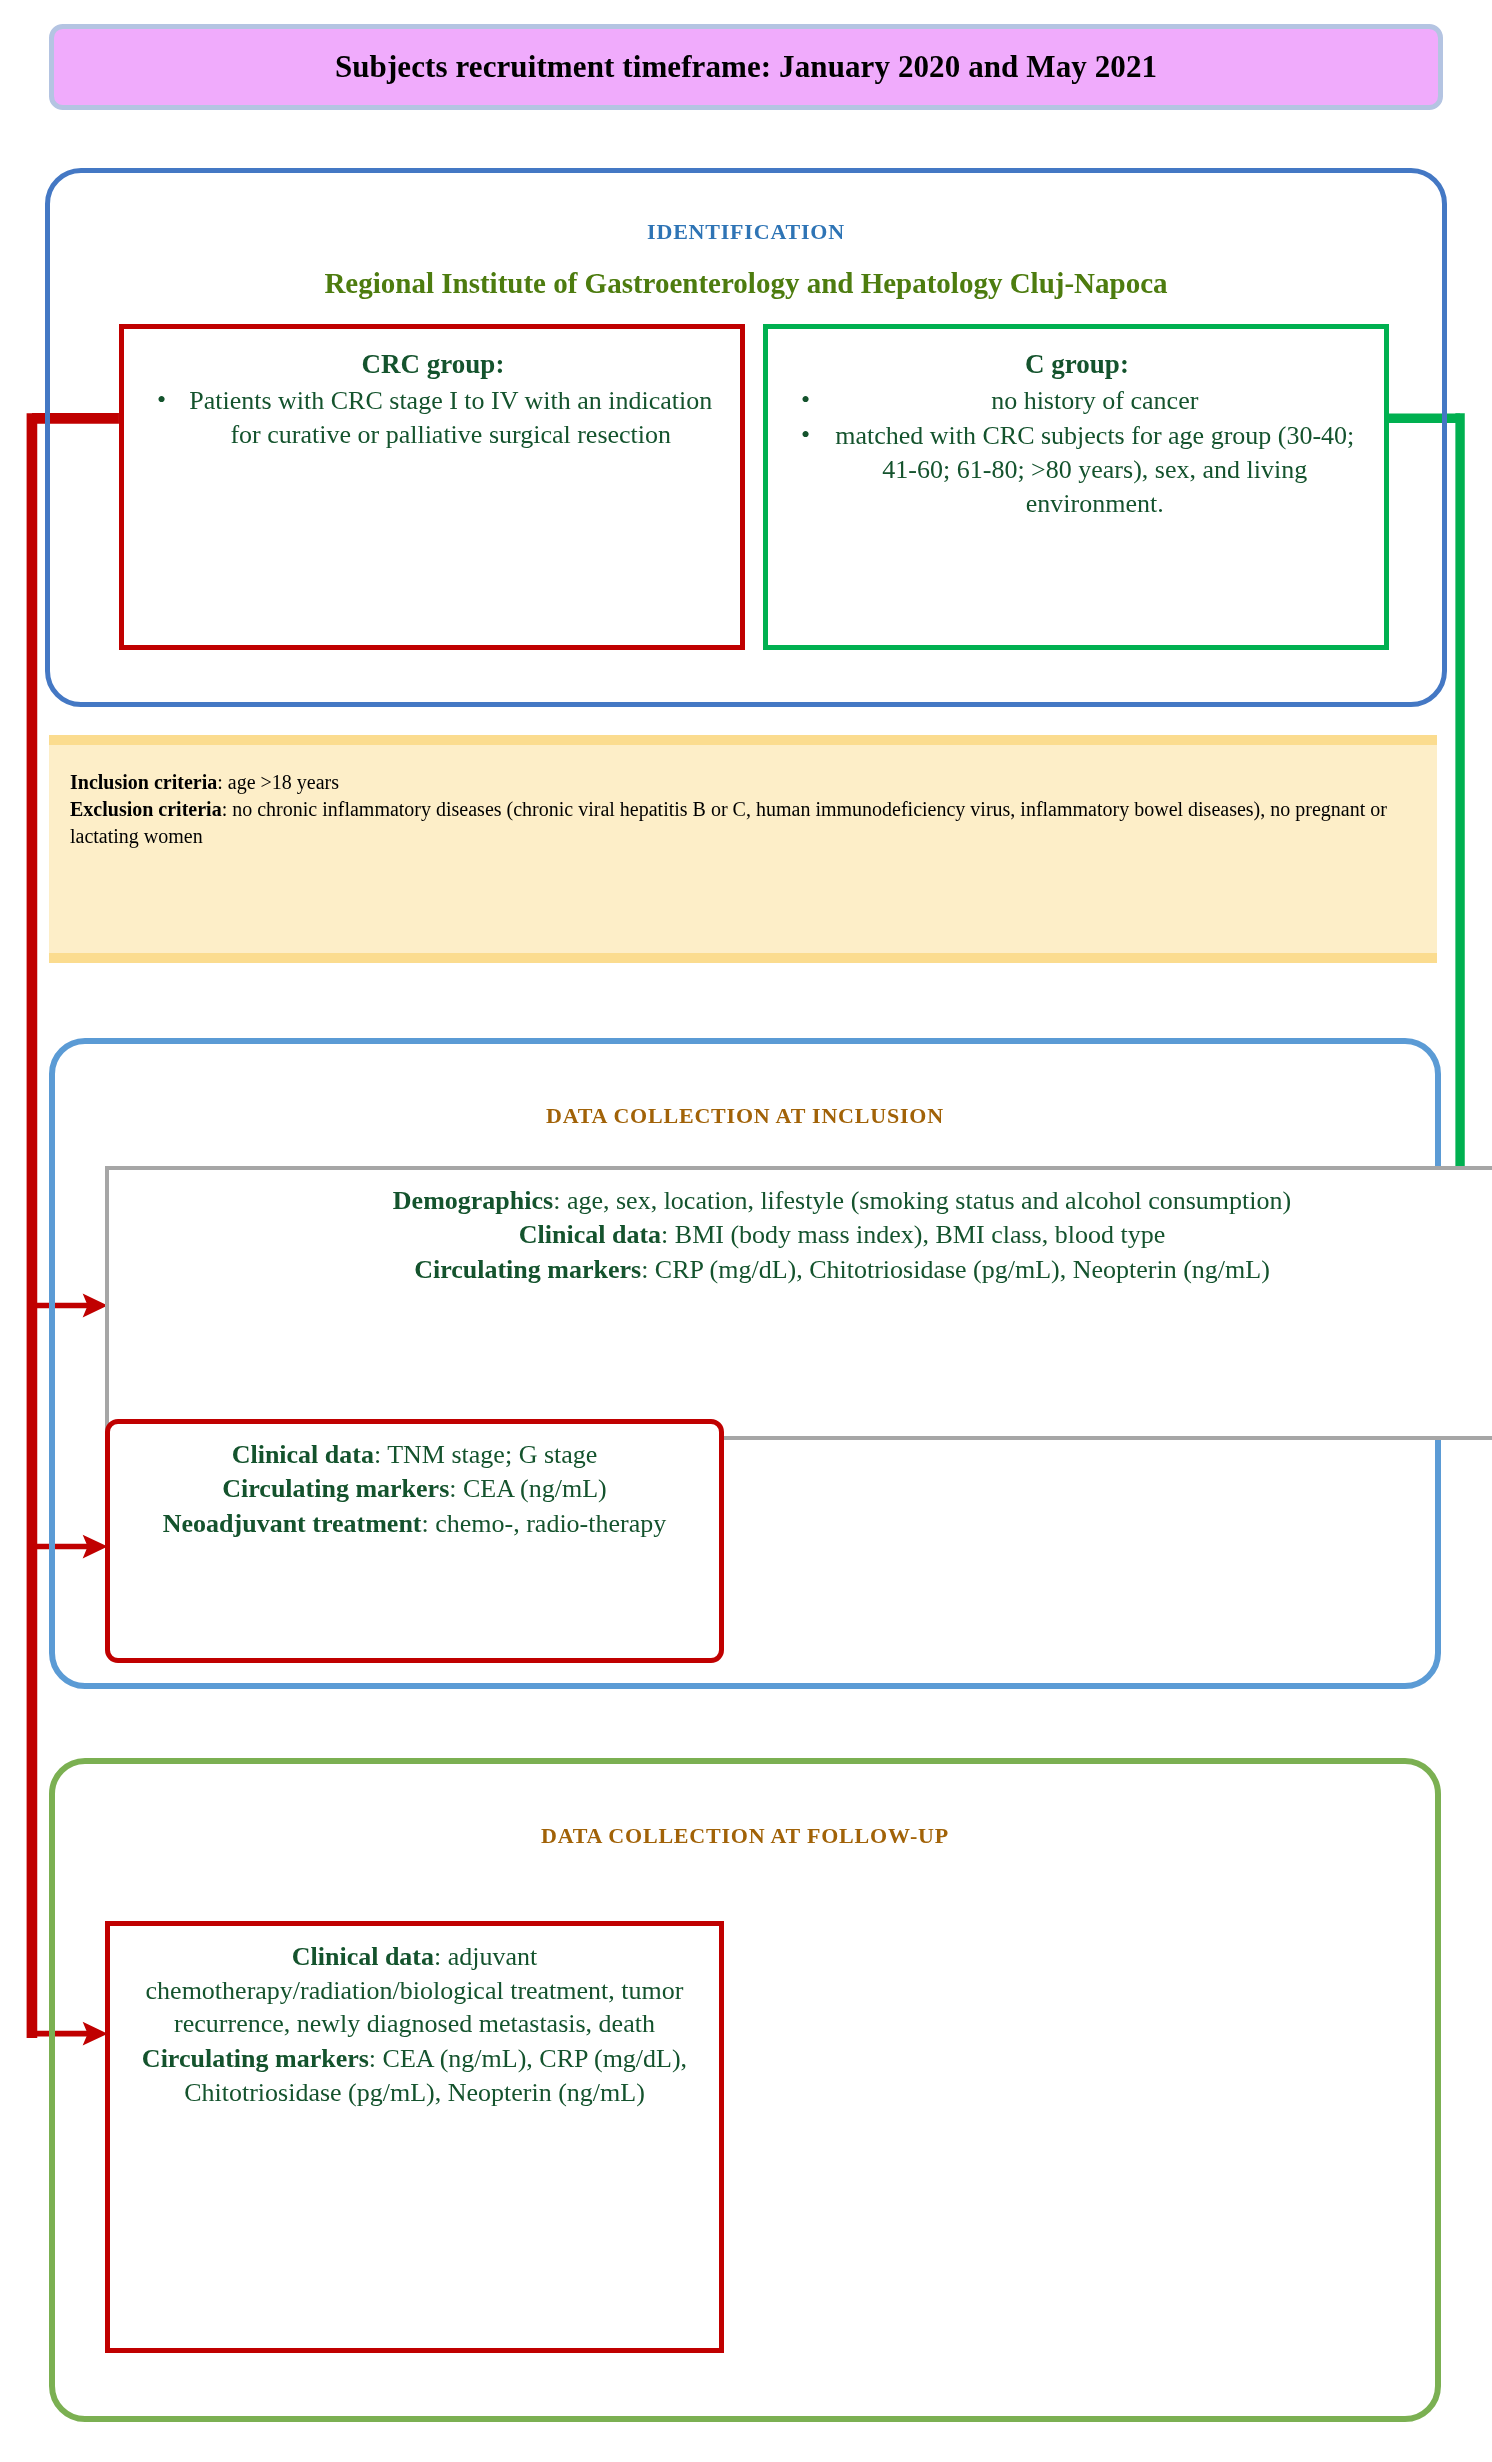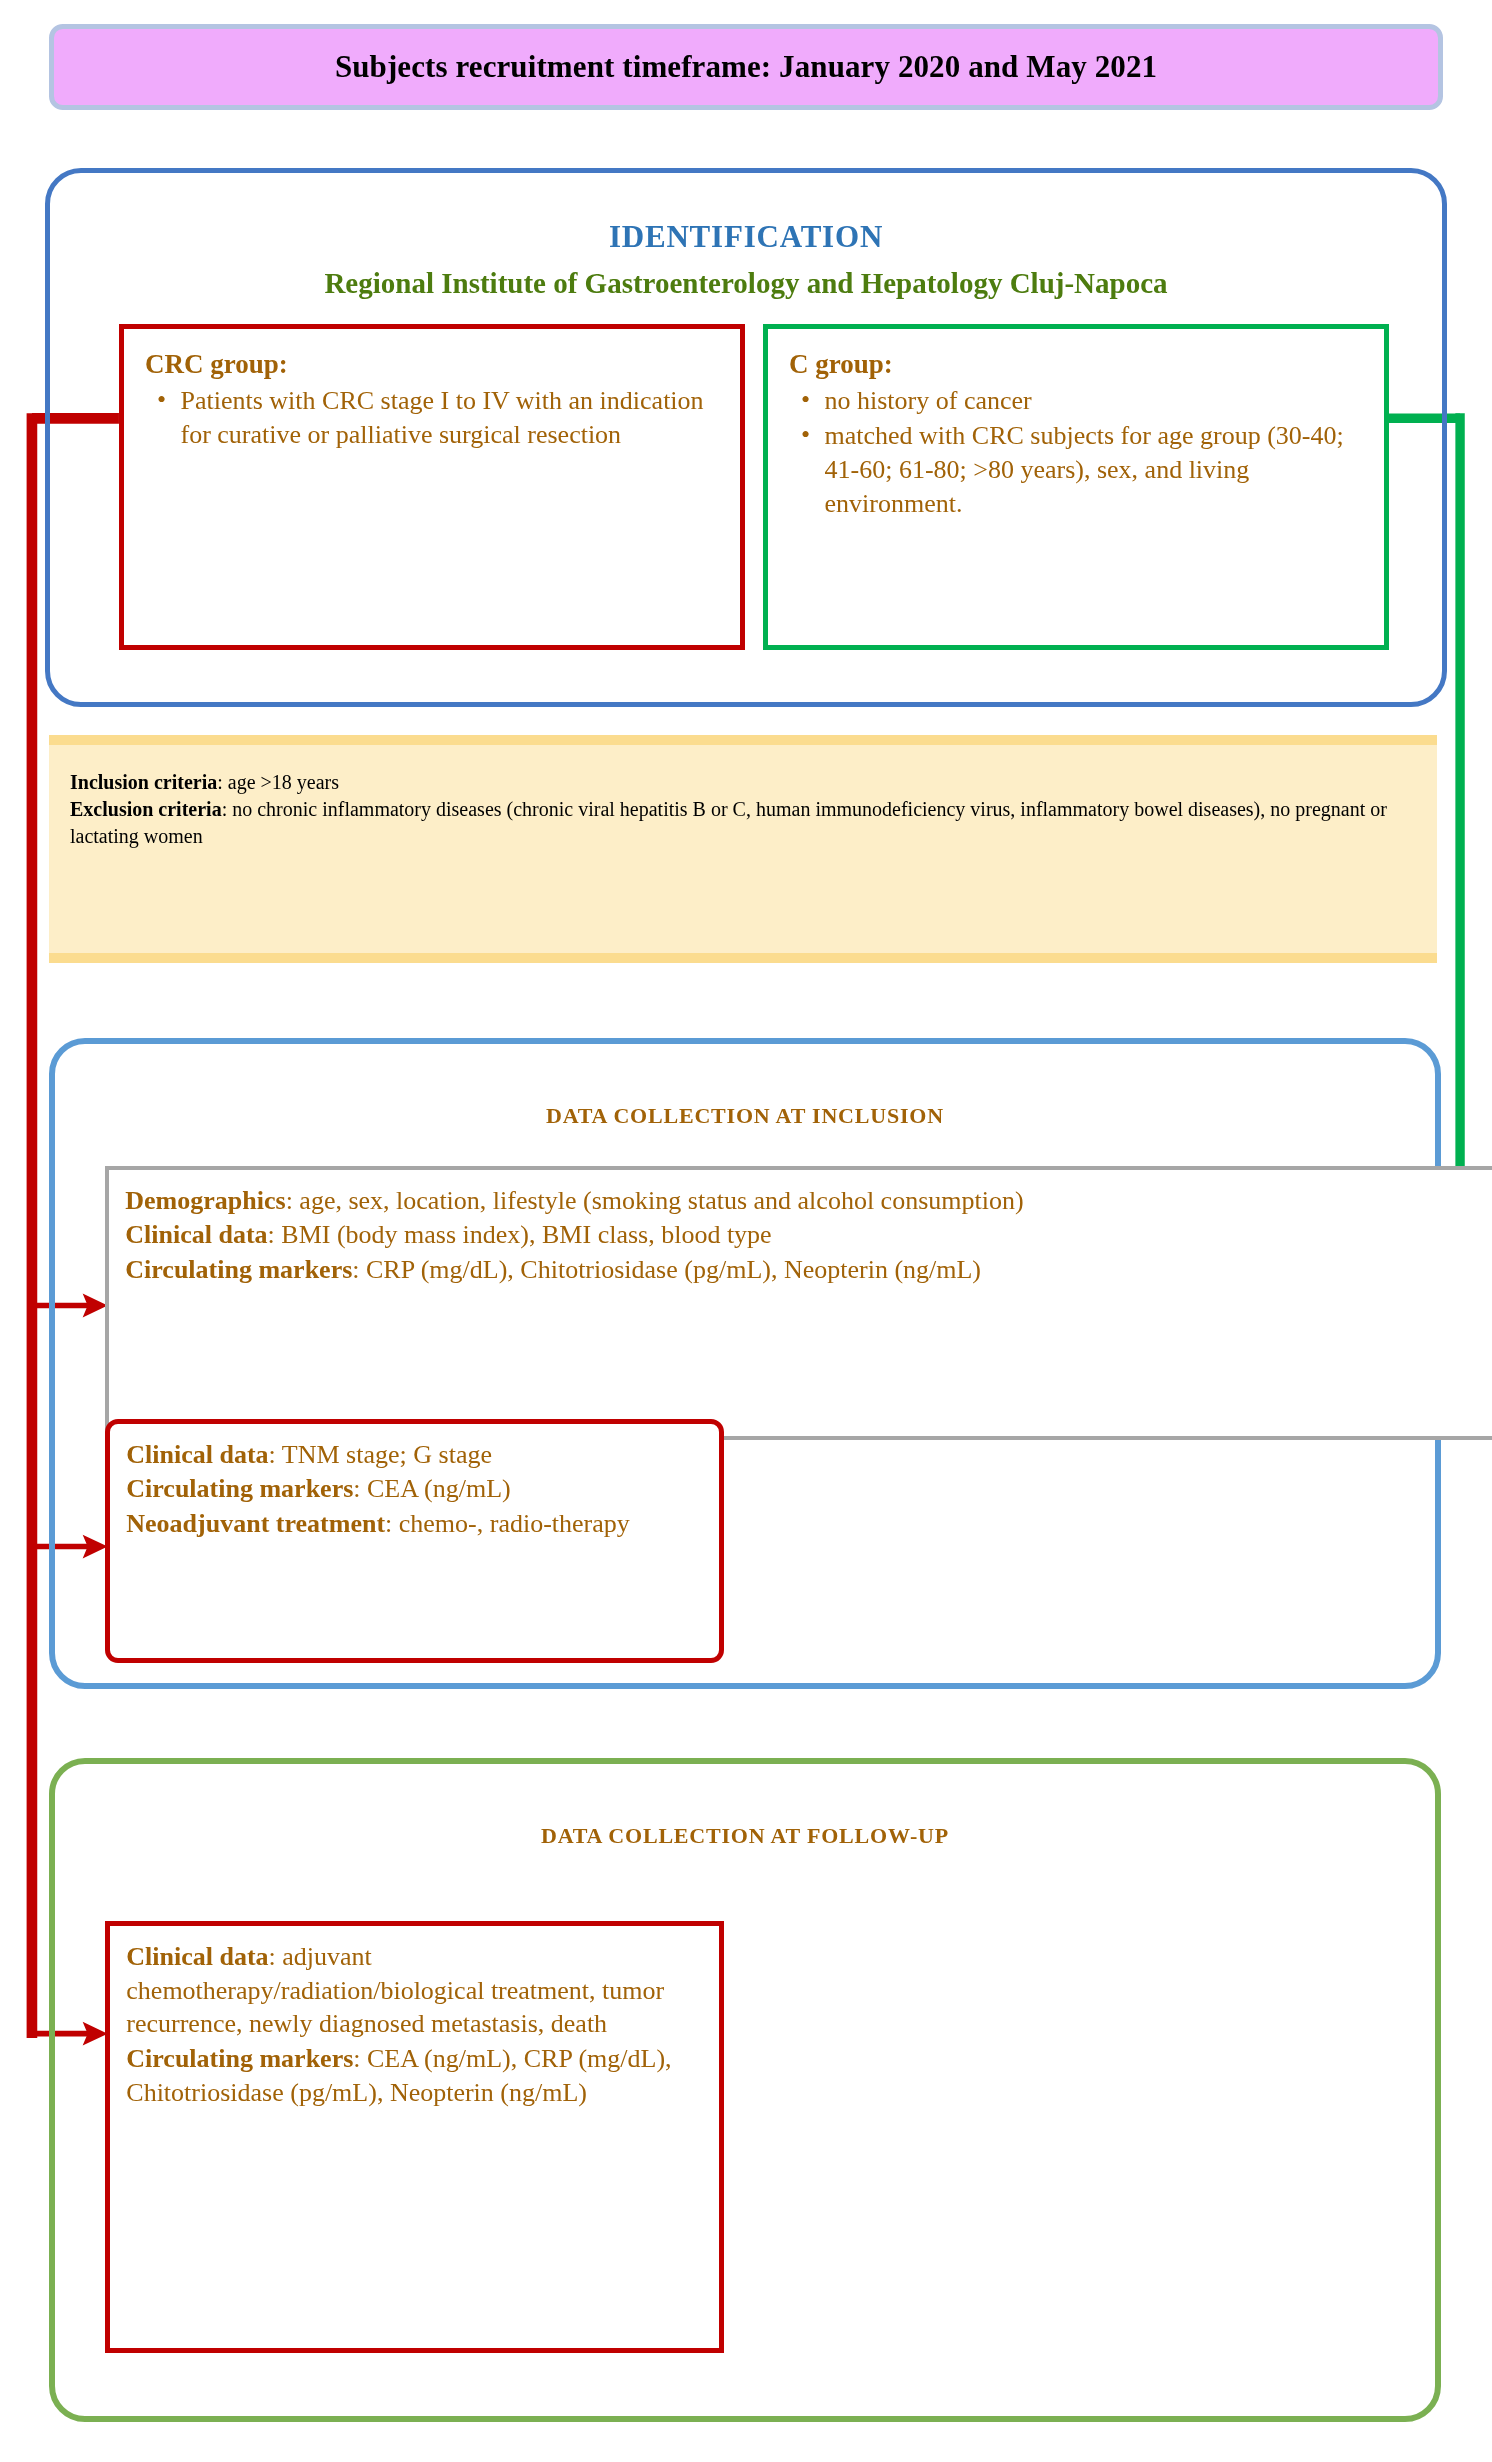--- a/index.html
+++ b/index.html
@@ -74,21 +74,21 @@
   .stage-title {
     position: absolute;
     left: 0;
     width: 100%;
     text-align: center;
     font-weight: bold;
     letter-spacing: 0.8px;
   }
   .title-identification {
     top: 46px;
-    font-size: 31px;
+    font-size: 22px;
     color: #2e74b5;
   }
   .subtitle-identification {
     position: absolute;
     left: 0;
     top: 94px;
     width: 100%;
     text-align: center;
     font-size: 29px;
     font-weight: bold;
@@ -139,21 +139,22 @@
     left: 105px;
     top: 1921px;
     width: 619px;
     height: 432px;
   }
 
   .box-inner {
     padding: 13.8px 16.3px 6.3px 16.3px;
     font-size: 26px;
     line-height: 1.30;
-    color: #a16207;
+    color: #14532d;
+    text-align: center;
   }
   .box-inner.pad-wide { padding: 17.5px 19px 6.3px 21px; }
 
   .grp-head {
     font-weight: bold;
     font-size: 27px;
     margin: 0 0 2.5px 0;
   }
   ul.bullets {
     margin: 0;

